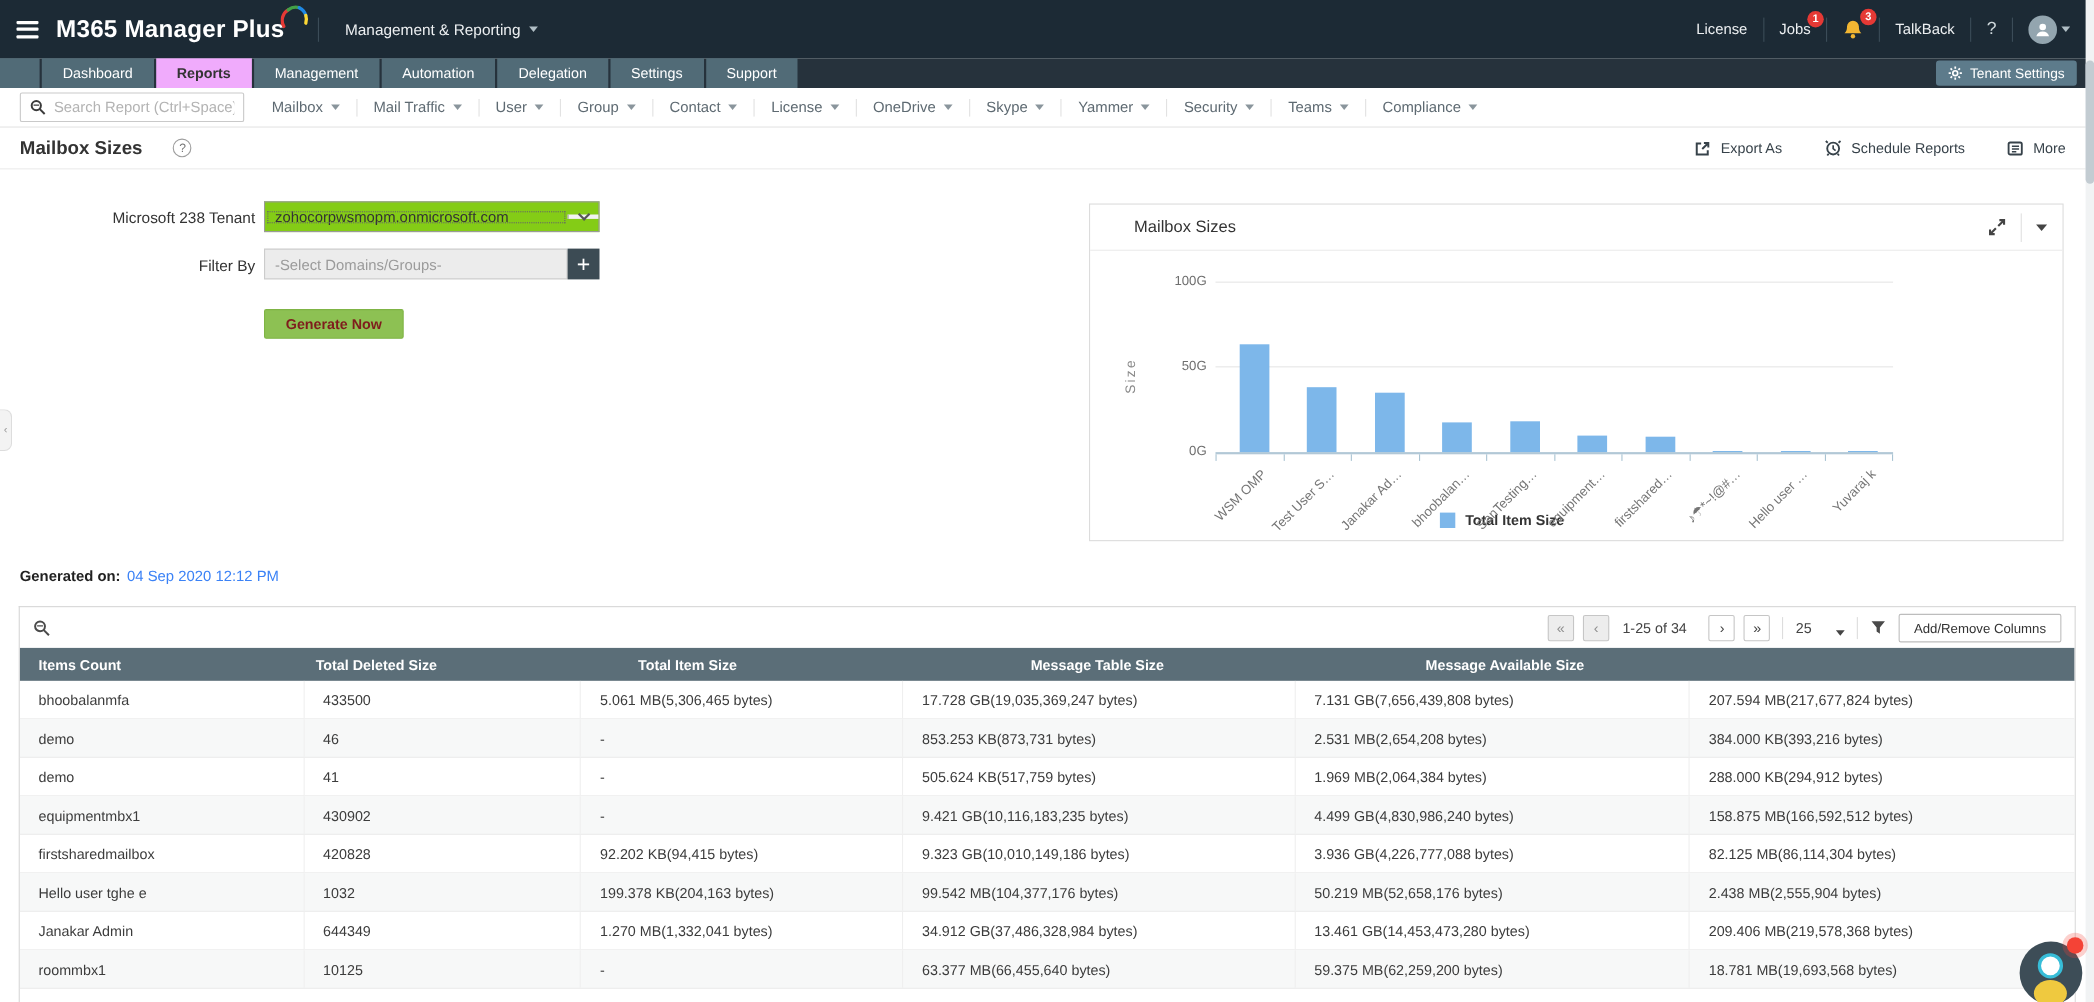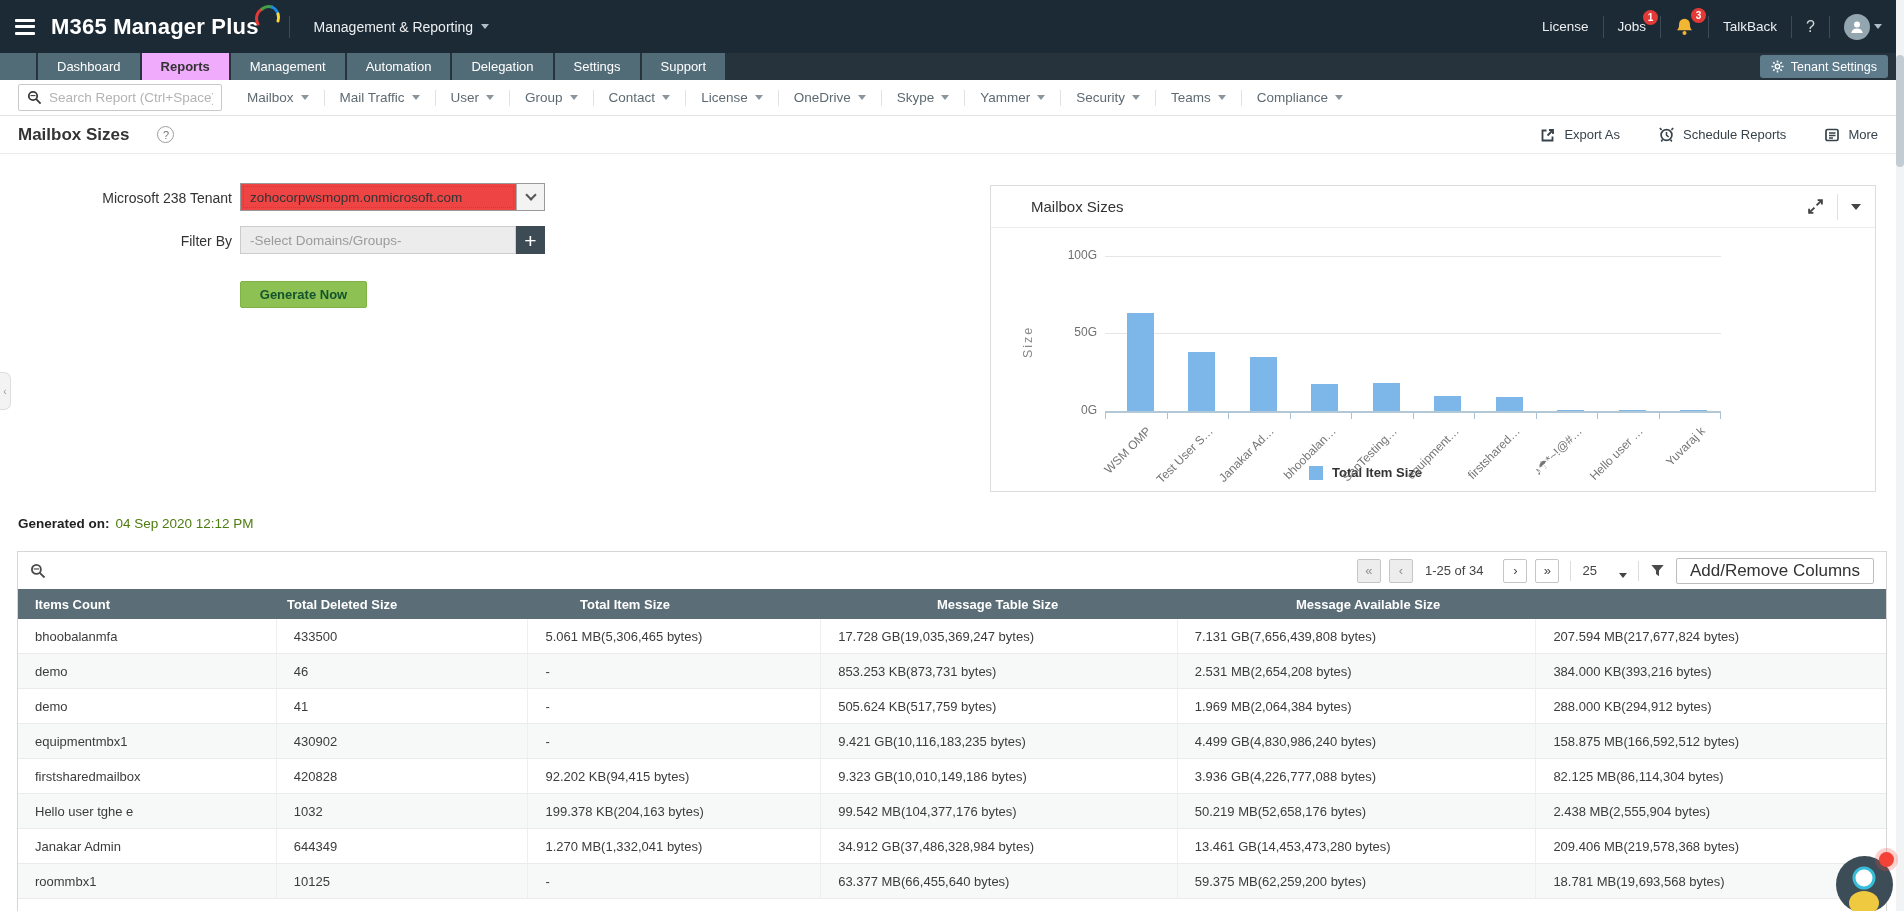--- a/index.html
+++ b/index.html
@@ -37,60 +37,60 @@
   .menu .caret-down { border-top-color:#8a959c; }
   .menu-sep { width:1px; height:16px; background:#e2e2e2; }
   
   .titlerow { position:absolute; left:0; top:116px; right:0; height:38px; border-bottom:1px solid #ebebeb; display:flex; align-items:center; background:#fff; }
   .page-title { margin-left:18px; font-size:17px; font-weight:bold; color:#333; }
   .help-badge { width:17px; height:17px; border:1px solid #9e9e9e; color:#757575; border-radius:50%; font-size:11px; display:flex; align-items:center; justify-content:center; margin-left:28px; cursor:pointer; }
   .title-actions { margin-left:auto; margin-right:26px; display:flex; align-items:center; gap:38px; font-size:13px; color:#37424a; }
   .action { display:flex; align-items:center; gap:8px; cursor:pointer; }
   
   .form-label { position:absolute; width:182px; left:50px; text-align:right; font-size:14px; color:#333; }
-  .tenant-select { position:absolute; left:240px; top:183px; width:305px; height:28px; border:1px solid #9a9a9a; display:flex; background:#ef4444; cursor:pointer; }
+  .tenant-select { position:absolute; left:240px; top:183px; width:305px; height:28px; border:1px solid #9a9a9a; display:flex; background:#84cc16; cursor:pointer;align-items:center; }
   .tenant-value { flex:1; display:flex; align-items:center; padding:0 9px; font-size:13.5px; color:#333; outline:1px dotted #666; outline-offset:-3px; overflow:hidden; white-space:nowrap; }
   .tenant-chevron { width:28px; border-left:1px solid #aaa; background:#f3f3f3; display:flex; align-items:center; justify-content:center; }
   .chev { width:8px; height:8px; border-right:2px solid #555; border-bottom:2px solid #555; transform:rotate(45deg); margin-top:-4px; }
   .filter-input { position:absolute; left:240px; top:226px; width:276px; height:28px; background:#ececec; border:1px solid #ccc; display:flex; align-items:center; padding:0 9px; font-size:13.5px; color:#9b9b9b; }
   .plus-btn { position:absolute; left:516px; top:226px; width:29px; height:28px; background:#3c4b54; color:#fff; font-size:21px; line-height:1; display:flex; align-items:center; justify-content:center; cursor:pointer; }
-  .generate-btn { position:absolute; left:240px; top:281px; width:127px; height:27px; background:#8dc153; border:1px solid #7fb445; border-radius:2px; color:#14532d; font-size:13px; font-weight:bold; display:flex; align-items:center; justify-content:center; cursor:pointer; }
+  .generate-btn { position:absolute; left:240px; top:281px; width:127px; height:27px; background:#8dc153; border:1px solid #7fb445; border-radius:2px; color:#7f1d1d; font-size:13px; font-weight:bold; display:flex; align-items:center; justify-content:center; cursor:pointer; }
   
   .chart-panel { position:absolute; left:990px; top:185px; width:886px; height:307px; border:1px solid #dcdcdc; background:#fff; }
   .chart-header { height:42px; border-bottom:1px solid #ececec; display:flex; align-items:center; }
   .chart-title { margin-left:40px; font-size:15px; color:#333; }
   .chart-icons { margin-left:auto; margin-right:14px; display:flex; align-items:center; }
   .chart-icon-sep { width:1px; height:26px; background:#e0e0e0; margin:0 13px; }
   .plot { position:absolute; left:0; top:42px; right:0; bottom:0; }
   .grid { position:absolute; left:114px; width:616px; height:1px; background:#e6e6e6; }
   .baseline { position:absolute; left:114px; width:616px; height:2px; background:#b2c8d6; top:183px; }
   .ytick { position:absolute; left:40px; width:66px; text-align:right; font-size:12px; color:#6f6f6f; }
   .ylab { position:absolute; left:30px; top:70px; height:60px; writing-mode:vertical-rl; transform:rotate(180deg); font-size:12.5px; color:#8a8a8a; letter-spacing:2px; display:flex; align-items:center; }
   .bar { position:absolute; background:#7db7ea; }
   .tickmark { position:absolute; top:185px; width:1px; height:6px; background:#a9c3d2; }
   .xlabel { position:absolute; width:104px; text-align:right; font-size:12px; color:#757575; transform:rotate(-45deg); transform-origin:right top; white-space:nowrap; }
   .legend { position:absolute; left:318px; top:237px; display:flex; align-items:center; gap:9px; }
   .legend-swatch { width:14px; height:14px; }
   .legend-label { font-size:13px; font-weight:bold; color:#333; }
   
   .generated { position:absolute; left:18px; top:516px; font-size:13.5px; }
   .generated b { color:#222; }
-  .generated span { color:#4d7c0f; margin-left:6px; }
+  .generated span { color:#3b82f6; margin-left:6px; }
   
   .tablebox { position:absolute; left:17px; top:551px; width:1870px; height:360px; border:1px solid #d6d6d6; border-bottom:none; background:#fff; overflow:hidden; }
   .tabletoolbar { height:37px; display:flex; align-items:center; padding:0 12px; }
   .toolbar-right { margin-left:auto; display:flex; align-items:center; }
   .pgbtn { width:24px; height:24px; border:1px solid #c6c6c6; border-radius:2px; display:flex; align-items:center; justify-content:center; font-size:13px; margin-left:8px; cursor:pointer; }
   .pgbtn.disabled { background:#ededed; color:#909090; }
   .pgbtn.enabled { background:#fff; color:#444; }
   .pgrange { font-size:13px; color:#444; margin:0 12px; }
   .toolbar-sep { width:1px; height:20px; background:#ddd; margin:0 11px; }
   .pagesize { display:flex; align-items:flex-end; gap:22px; font-size:13px; color:#444; cursor:pointer; }
   .pagesize .caret-down { border-top-color:#444; }
-  .addremove { height:26px; border:1px solid #bdbdbd; border-radius:2px; background:#fff; font-size:17px; color:#333; display:flex; align-items:center; padding:0 13px; margin-left:11px; cursor:pointer; }
+  .addremove { height:26px; border:1px solid #bdbdbd; border-radius:2px; background:#fff; font-size:12px; color:#333; display:flex; align-items:center; padding:0 13px; margin-left:11px; cursor:pointer; }
   .thead { height:30px; background:#5b6e78; display:flex; align-items:center; color:#fff; font-size:13px; font-weight:bold; }
   .th { padding-left:17px; display:flex; align-items:center; gap:9px; height:100%; cursor:pointer; }
   .sort-asc { width:0; height:0; border-left:5px solid transparent; border-right:5px solid transparent; border-bottom:6px solid #fff; }
   .trow { height:35px; display:flex; align-items:stretch; border-bottom:1px solid #ebebeb; font-size:13px; color:#3c3c3c; background:#fff; }
   .trow.alt { background:#f7f8f8; }
   .td { padding-left:17px; display:flex; align-items:center; border-left:1px solid #efefef; overflow:hidden; white-space:nowrap; }
   .td:first-child { border-left:none; }
   
   .scrollbar { position:absolute; right:0; top:0; width:8px; height:911px; background:#f1f3f4; z-index:9; }
   .scroll-thumb { position:absolute; top:55px; width:8px; height:112px; background:#c3ccd2; border-radius:4px; }

